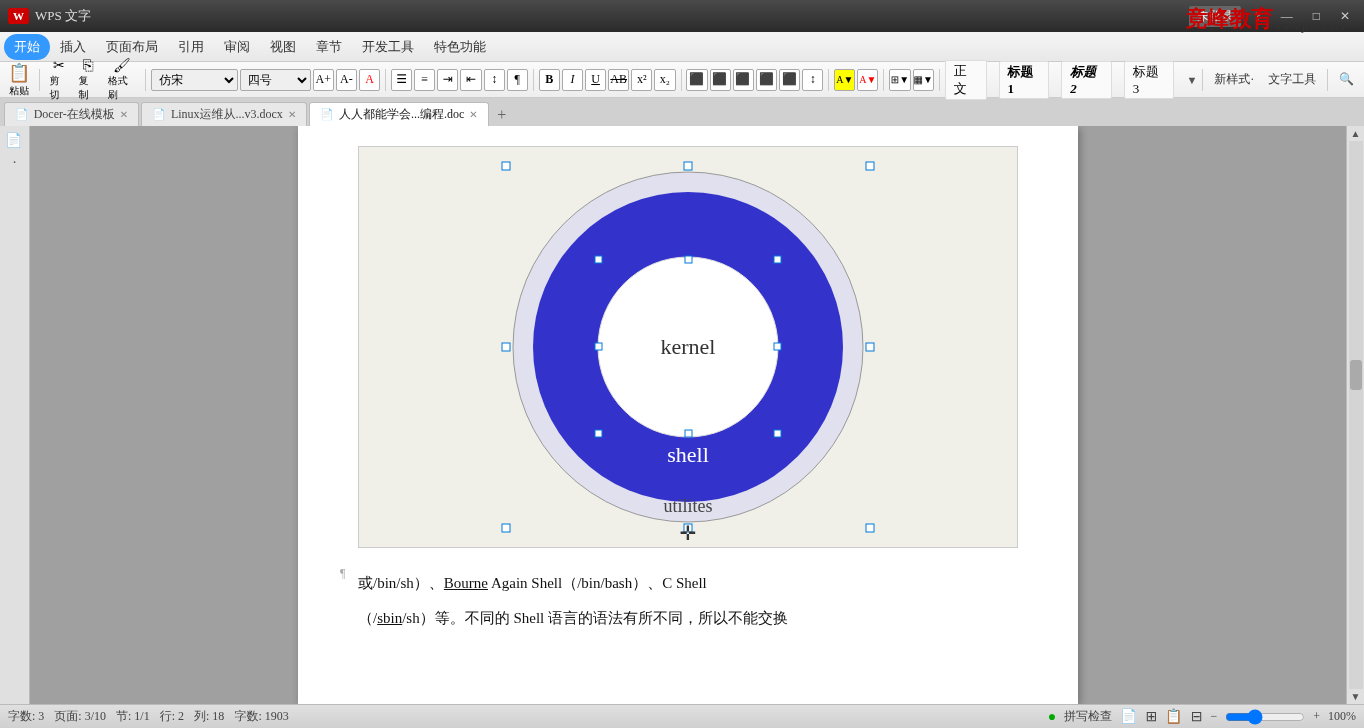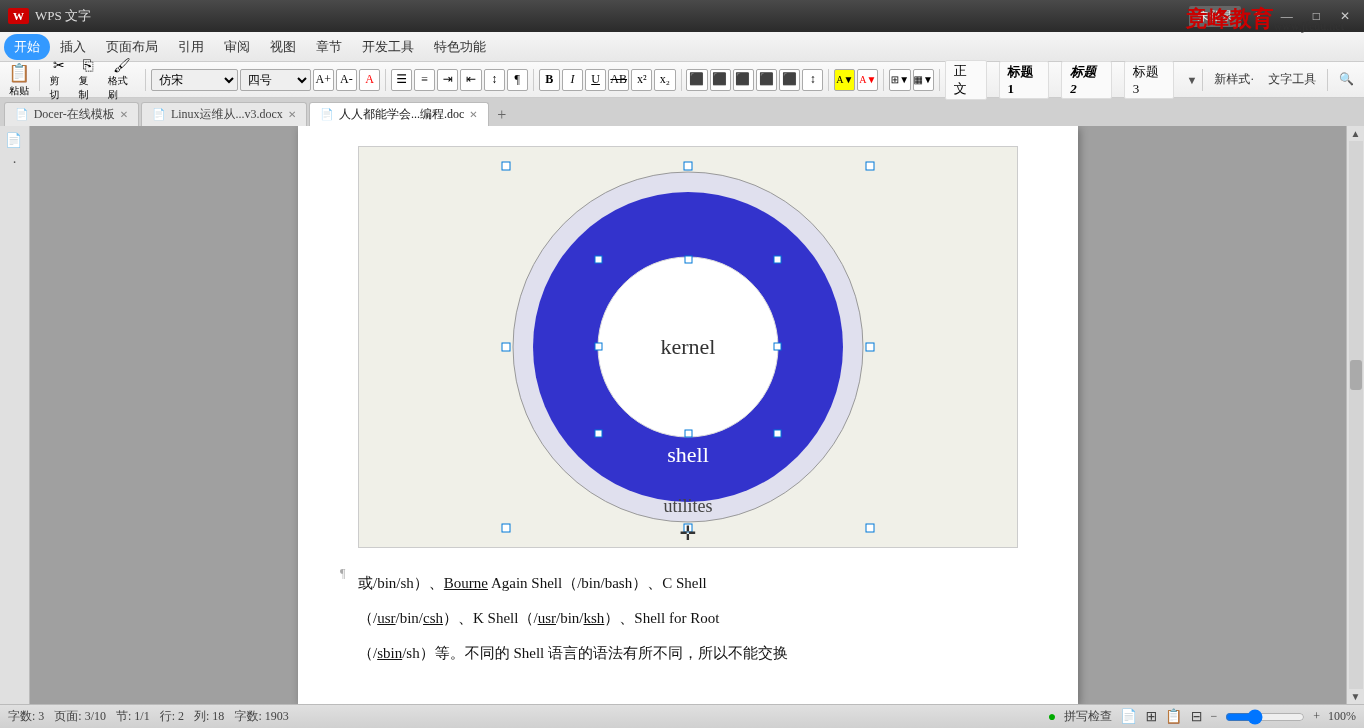--- a/index.html
+++ b/index.html
@@ -449,23 +449,20 @@
       </div>
 
       <div style="position:relative;padding: 8px 0 0 0;">
         <span style="position:absolute;left:-18px;top:8px;color:#aaa;font-size:12px;">¶</span>
       </div>
 
       <div class="doc-text">
         或/bin/sh）、<span class="underline-text">Bourne</span> Again Shell（/bin/bash）、C Shell
       </div>
       <div class="doc-text">
-        （/<span class="underline-text">usr</span>/bin/<span class="underline-text">csh</span>）、K Shell（/<span class="underline-text">usr</span>/bin/<span class="underline-text">ksh</span>）、Shell for Root
-      </div>
-      <div class="doc-text">
         （/<span class="underline-text">sbin</span>/sh）等。不同的 Shell 语言的语法有所不同，所以不能交换
       </div>
 
     </div>
   </div>
 
   <div class="right-panel">
     <div style="width:14px;height:16px;display:flex;align-items:center;justify-content:center;color:#555;cursor:pointer;font-size:10px;">▲</div>
     <div class="scroll-track">
       <div class="scroll-thumb"></div>

